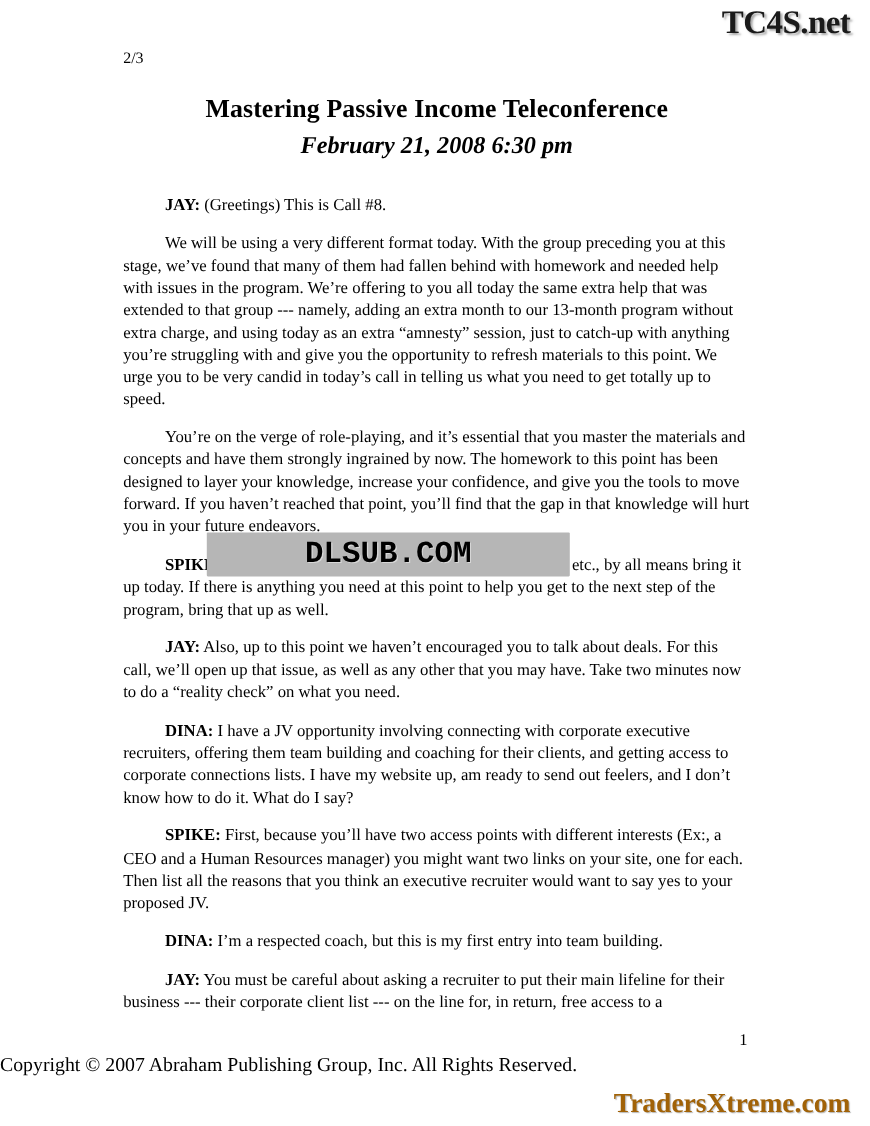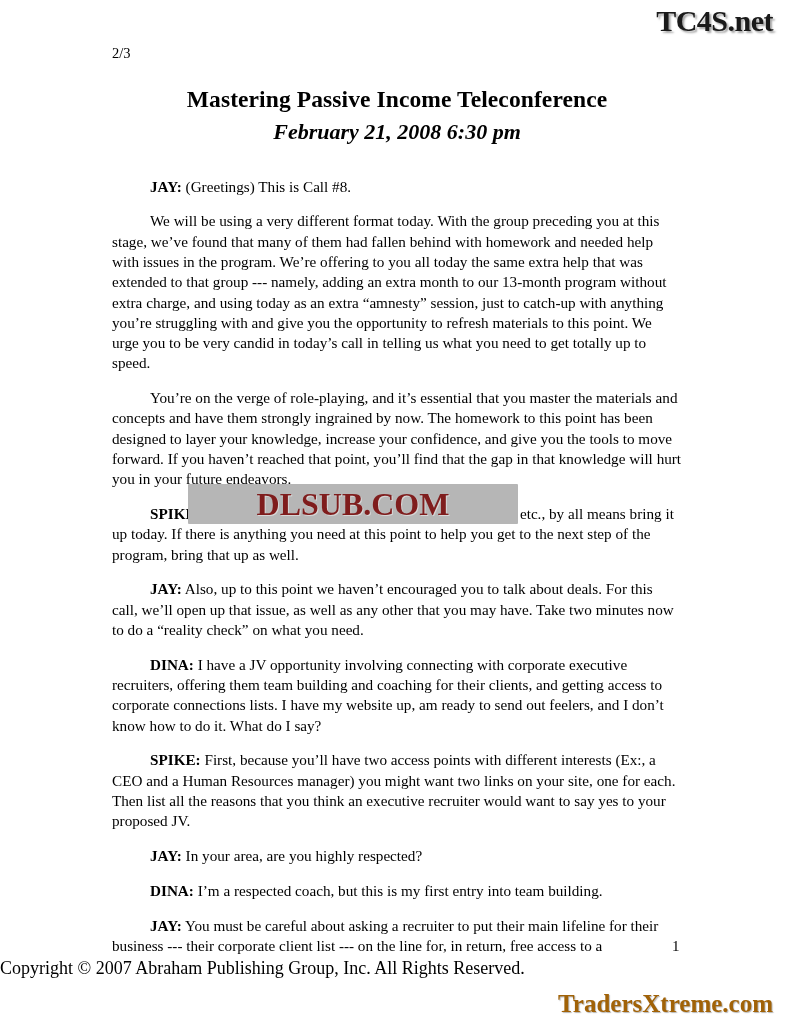--- a/index.html
+++ b/index.html
@@ -91,24 +91,24 @@
     top: 484px;
     width: 330px;
     height: 40px;
     background: #b6b6b6;
     display: flex;
     align-items: center;
     justify-content: center;
     border-radius: 1px;
   }
   .watermark-center span {
-    font-family: Liberation Serif, serif;
-    font-weight: bold;
-    font-size: 32px;
-    color: #7f1d1d;
+    font-family: Liberation Mono, monospace;
+    font-weight: bold;
+    font-size: 28px;
+    color: #000000;
     text-shadow: 1px 1px 0 rgba(255,255,255,0.45);
     letter-spacing: 0px;
   }
 
   
   .page-number {
     position: absolute;
     left: 672px;
     top: 938px;
     font-size: 15px;
@@ -169,23 +169,20 @@
       </p>
 
       <p class="para">
         <span class="speaker">DINA:</span><span>   I have a JV opportunity involving connecting with corporate executive recruiters, offering them team building and coaching for their clients, and getting access to corporate connections lists.  I have my website up, am ready to send out feelers, and I don’t know how to do it.  What do I say?</span>
       </p>
 
       <p class="para">
         <span class="speaker">SPIKE:</span><span>  First, because you’ll have two access points with different interests (Ex:, a CEO and a Human Resources manager) you might want two links on your site, one for each.  Then list all the reasons that you think an executive recruiter would want to say yes to your proposed JV.</span>
       </p>
 
-      <p class="para">
-        <span class="speaker">JAY:</span><span>   In your area, are you highly respected?</span>
-      </p>
 
       <p class="para">
         <span class="speaker">DINA:</span><span>   I’m a respected coach, but this is my first entry into team building.</span>
       </p>
 
       <p class="para">
         <span class="speaker">JAY:</span><span>   You must be careful about asking a recruiter to put their main lifeline for their business --- their corporate client list --- on the line for, in return, free access to a</span>
       </p>
 
     </div>

